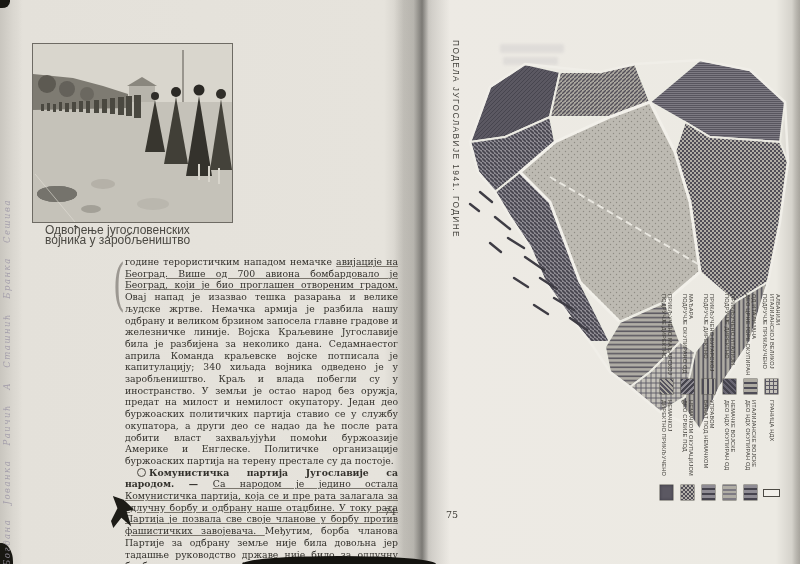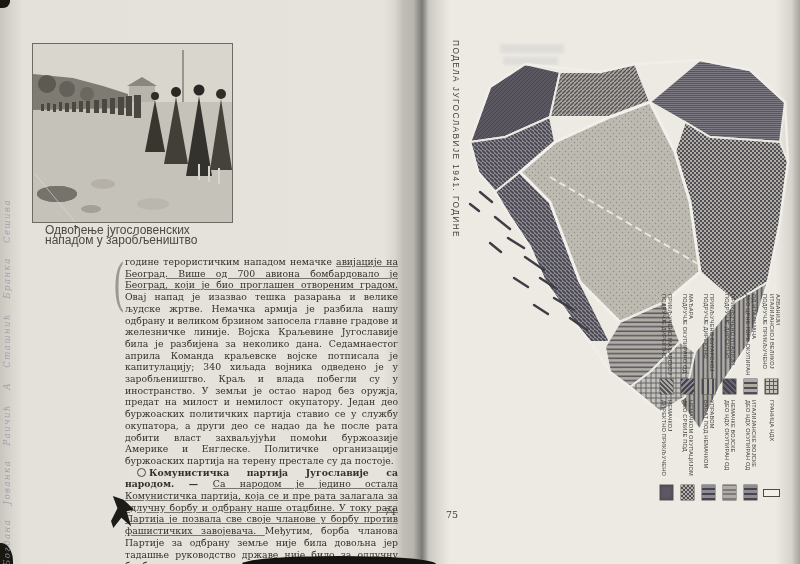--- a/index.html
+++ b/index.html
@@ -129,21 +129,21 @@
         <ellipse cx="58" cy="165" rx="10" ry="4" fill="#9a978e" opacity=".8"></ellipse>
         <line x1="166" y1="120" x2="166" y2="136" stroke="#d8d5cc" stroke-width="2"></line>
         <line x1="176" y1="122" x2="176" y2="138" stroke="#d8d5cc" stroke-width="2"></line>
         <line x1="186" y1="124" x2="186" y2="140" stroke="#d8d5cc" stroke-width="2"></line>
         <line x1="2" y1="130" x2="42" y2="178" stroke="#e2dfd6" stroke-width="1" opacity=".6"></line>
       </svg>
     </div>
 
     <div class="caption">
       <span>Одвођење југословенских</span><br>
-      <span>нападом у заробљеништво</span>
+      <span>војника у заробљеништво</span>
     </div>
 
     <div class="margin-brace">(</div>
 
     <div class="body-text" id="body-text">
         <p><span class="">године терористичким нападом немачке </span><span class="u">авијације на Београд. Више од 700 авиона бомбардовало је Београд, који је био проглашен отвореним градом.</span><span class=""> Овај напад је изазвао тешка разарања и велике људске жртве. Немачка армија је разбила нашу одбрану и великом брзином запосела главне градове и железничке линије. Војска Краљевине Југославије била је разбијена за неколико дана. Седамнаестог априла Команда краљевске војске потписала је капитулацију; 340 хиљада војника одведено је у заробљеништво. Краљ и влада побегли су у иностранство. У земљи је остао народ без оружја, предат на милост и немилост окупатору. Један део буржоаских политичких партија ставио се у службу окупатора, а други део се надао да ће после рата добити власт захваљујући помоћи буржоазије Америке и Енглеске. Политичке организације буржоаских партија на терену престале су да постоје.</span></p>
         <p class="indent"><span class="mark"></span><span class="b ">Комунистичка партија Југославије са народом. — </span><span class="u">Са народом је једино остала Комунистичка партија, која се и пре рата залагала за одлучну борбу и одбрану наше отаџбине.</span><span class="u"> У току рата Партија је позвала све своје чланове у борбу против фашистичких завојевача. </span><span class="">Међутим, борба чланова Партије за одбрану земље није била довољна јер тадашње руководство државе није било за одлучну борбу против непријатеља. </span><span class="u">После капитулације краљевске војске једино је КПЈ остала са народом да га припреми за наставак борбе против фашизма.</span></p>
       </div>
 
     <div class="ink-mark"></div>

